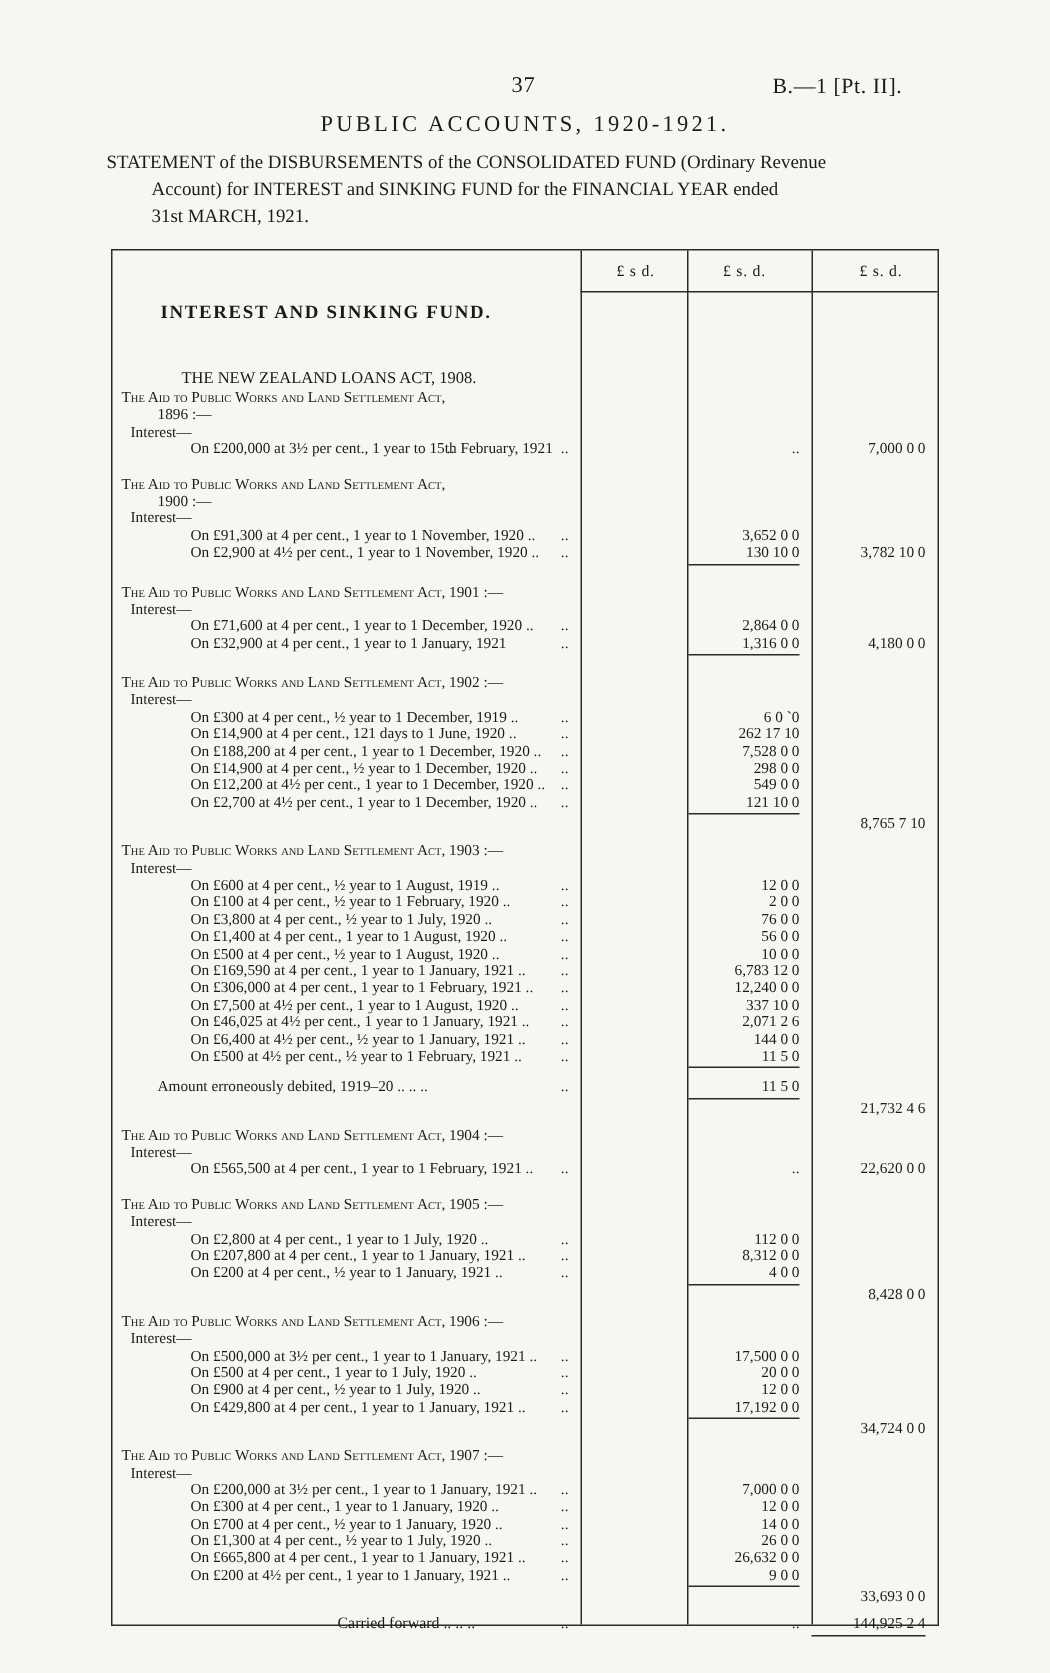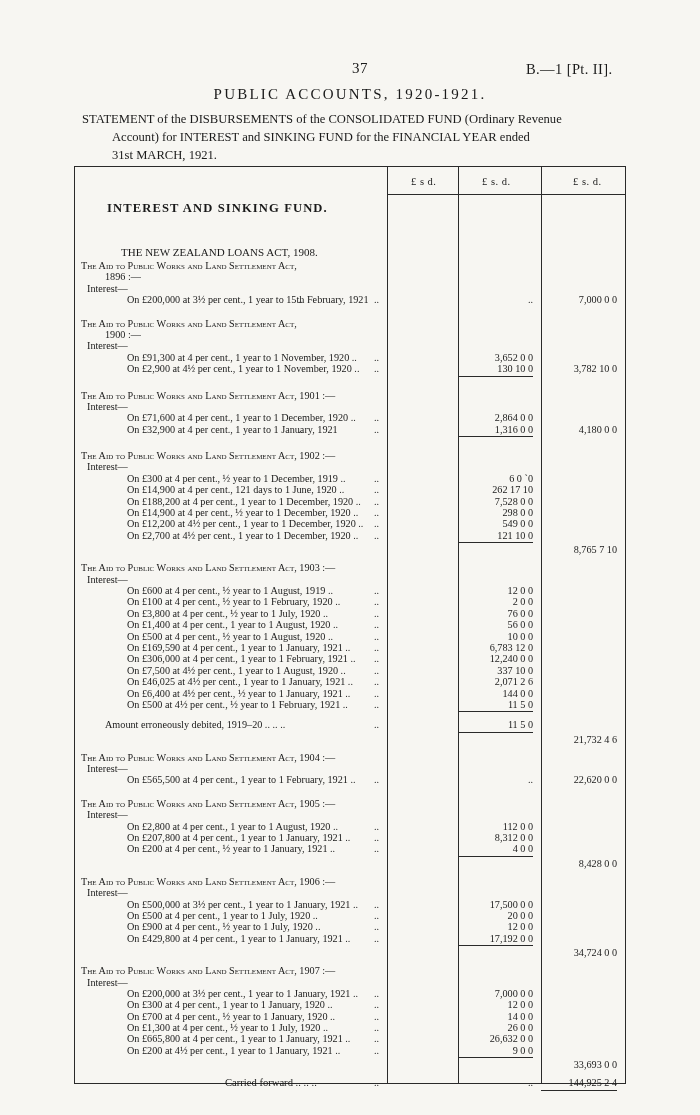--- a/index.html
+++ b/index.html
@@ -6,21 +6,21 @@
   body{
     width:700px;height:1115px;
     background:#f7f6f2;
     font-family:"Liberation Serif", serif;
     color:#1a1a1a;
     position:relative;
     overflow:hidden;
   }
   .page{
     position:absolute;inset:0;
-    padding:16px;
+    padding:5px;
   }
   
   .hdr{
     position:relative;
     margin-top:44px;
     height:22px;
   }
   .hdr .pageno{
     position:absolute;left:336px;top:0;
     font-size:15px;letter-spacing:.5px;
@@ -336,21 +336,21 @@
         </div>
         <div class="gap"></div>
         <div class="gap"></div>
         <div class="row">
           <div class="lbl caps ">The Aid to Public Works and Land Settlement Act, 1905 :—</div>
         </div>
         <div class="row">
           <div class="lbl ind1">Interest—</div>
         </div>
         <div class="row">
-          <div class="lbl ind3">On     £2,800 at 4 per cent., 1 year to 1 August, 1920          ..</div>
+          <div class="lbl ind3">On     £2,800 at 4 per cent., 1 year to 1 July, 1920          ..</div>
           <div class="amt a1">..</div>
           <div class="amt a2">112   0   0</div>
         </div>
         <div class="row">
           <div class="lbl ind3">On £207,800 at 4 per cent., 1 year to 1 January, 1921      ..</div>
           <div class="amt a1">..</div>
           <div class="amt a2">8,312   0   0</div>
         </div>
         <div class="row">
           <div class="lbl ind3">On        £200 at 4 per cent., ½ year to 1 January, 1921     ..</div>

